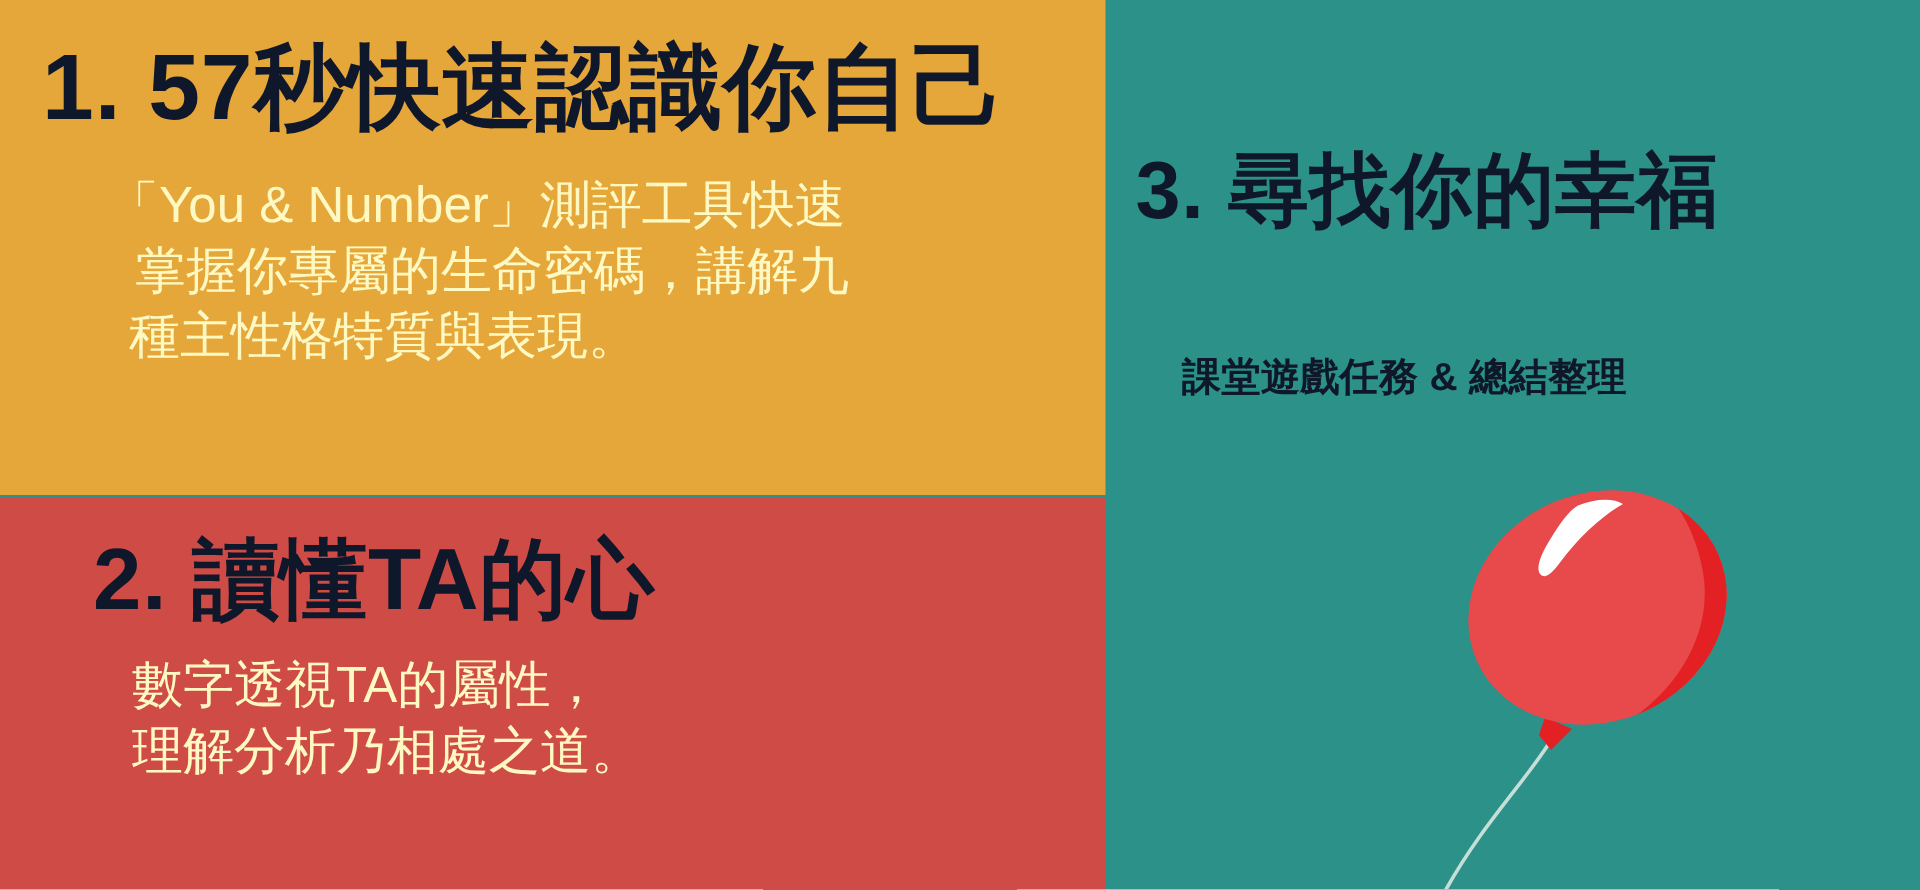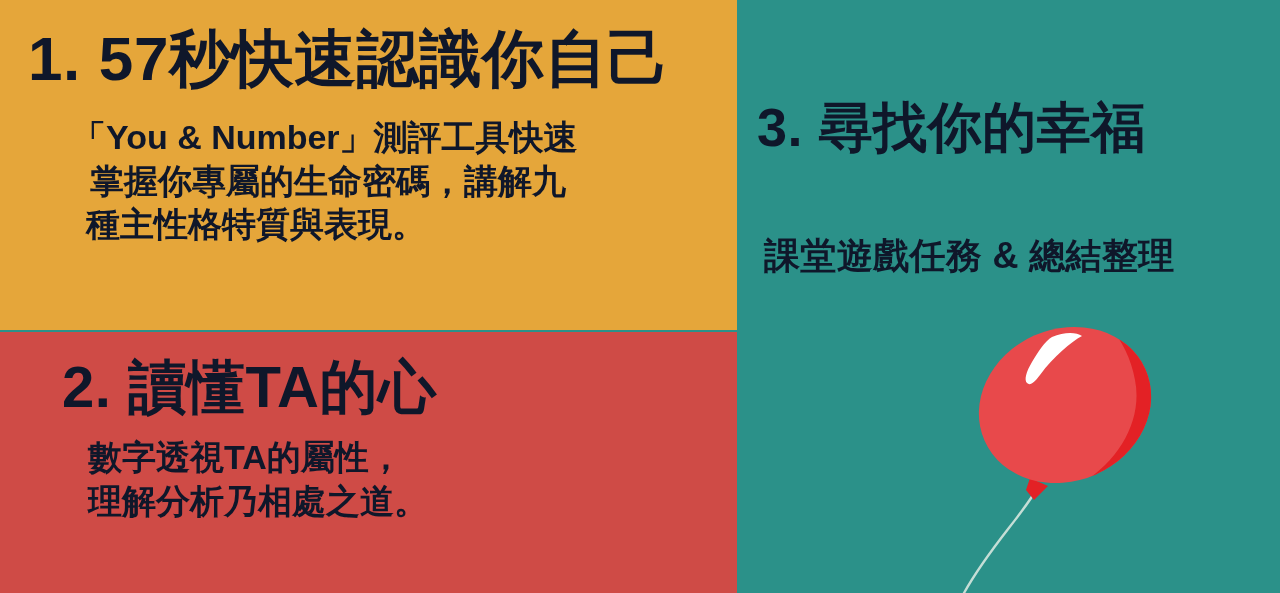--- a/index.html
+++ b/index.html
@@ -48,22 +48,22 @@
     position: absolute;
     color: #0f172a;
     font-weight: 700;
     letter-spacing: 0.01em;
     white-space: nowrap;
     line-height: 1;
     -webkit-font-smoothing: antialiased;
   }
   .body-text {
     position: absolute;
-    color: #0f172a;
-    font-weight: 700;
+    color: #fef9c3;
+    font-weight: 400;
     line-height: 1.28;
     -webkit-font-smoothing: antialiased;
   }
 
   
   .h-orange {
     left: 28px;
     top: 28px;
     font-size: 62px;
   }
@@ -92,23 +92,23 @@
   }
   .t-red .ln { display: block; }
 
   
   .h-teal {
     left: 757px;
     top: 100px;
     font-size: 54px;
   }
   .t-teal {
-    left: 764px;
+    left: 788px;
     top: 238px;
-    font-size: 36px;
+    font-size: 26px;
     white-space: nowrap;
   }
 
   
   .balloon-wrap {
     position: absolute;
     left: 930px;
     top: 310px;
     width: 320px;
     height: 283px;

